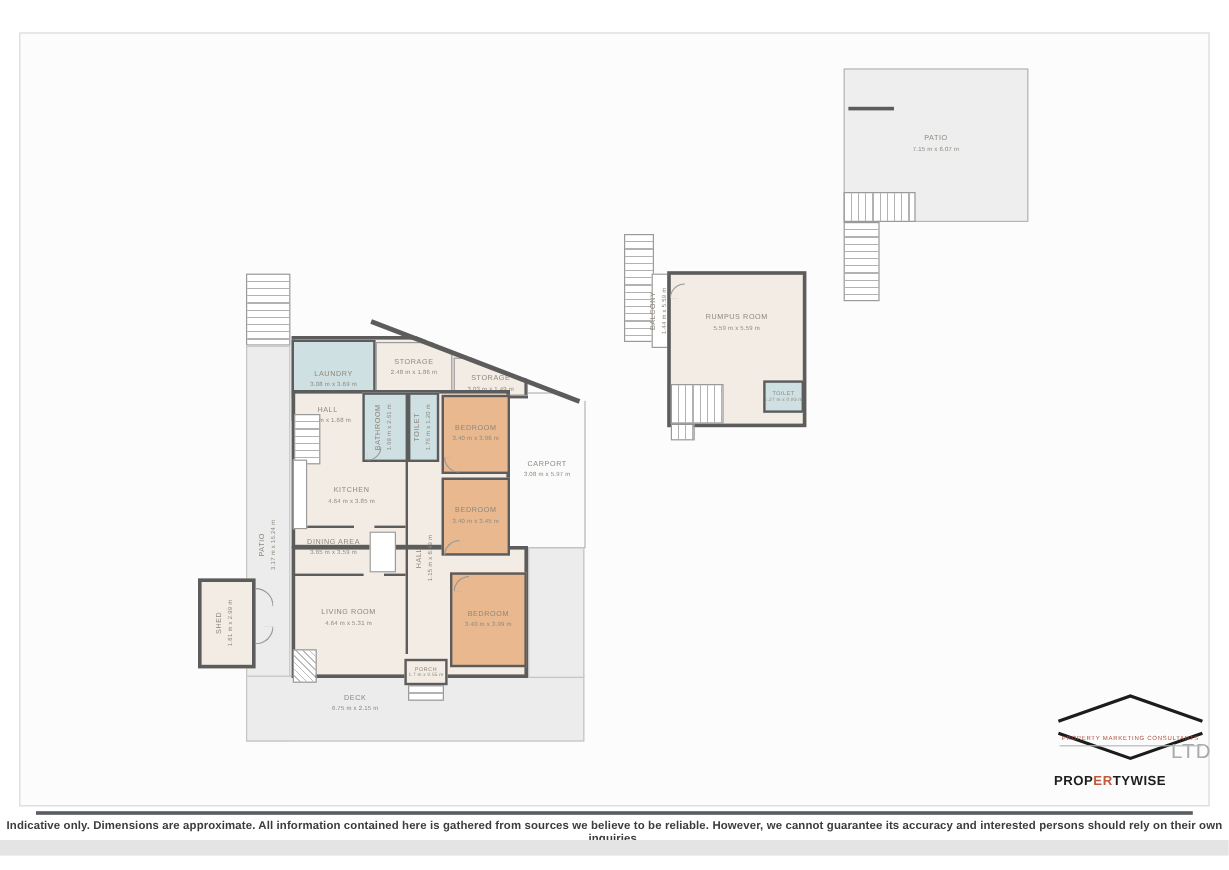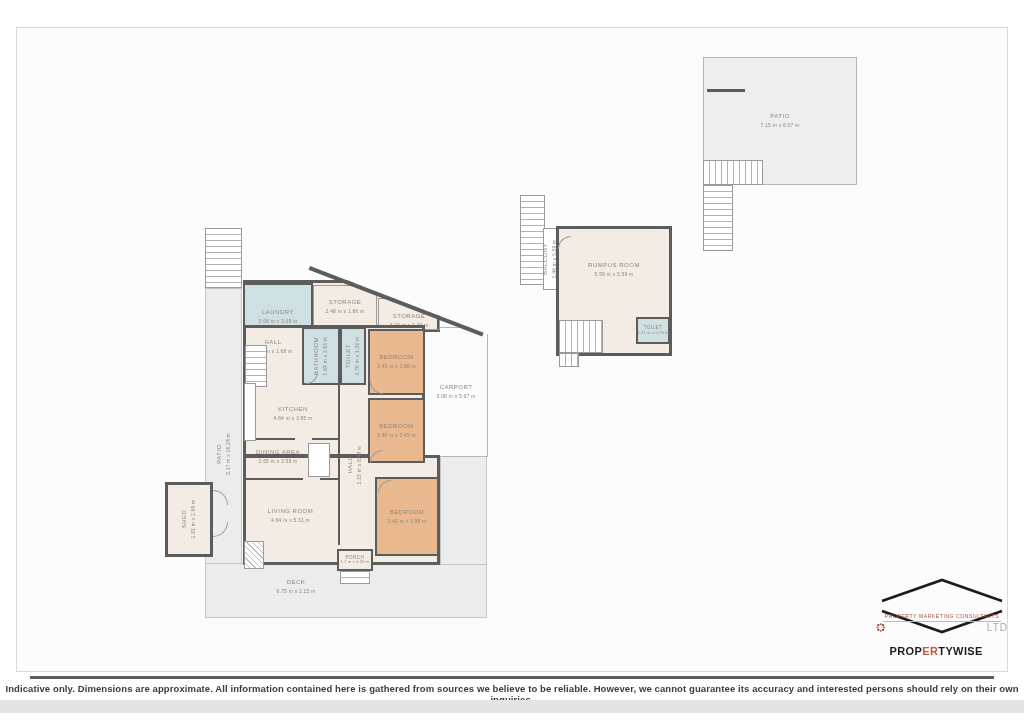--- a/index.html
+++ b/index.html
@@ -34,21 +34,21 @@
   
   .door-bl{border-left:1px solid #9a9a9a;border-bottom:1px solid #9a9a9a;border-bottom-left-radius:100%;}
   .door-tl{border-left:1px solid #9a9a9a;border-top:1px solid #9a9a9a;border-top-left-radius:100%;}
   .door-tr{border-right:1px solid #9a9a9a;border-top:1px solid #9a9a9a;border-top-right-radius:100%;}
   .door-br{border-right:1px solid #9a9a9a;border-bottom:1px solid #9a9a9a;border-bottom-right-radius:100%;}
   
   .logo{left:876px;top:574px;width:132px;height:64px;}
   .logo-row{position:absolute;left:0;top:23px;width:100%;display:flex;align-items:center;justify-content:center;gap:4px;}
   .brand{font-size:11px;font-weight:bold;letter-spacing:.4px;color:#1d1d1d;white-space:nowrap;margin-top:48px;}
   .brand .accent{color:#c05a3e;}
-  .brand-ltd{font-size:10px;color:#a6abb0;letter-spacing:1px;font-weight:normal;}
+  .brand-ltd{font-size:17px;color:#a6abb0;letter-spacing:1px;font-weight:normal;}
   .tagline{position:absolute;left:0;top:39px;width:100%;text-align:center;font-size:5px;letter-spacing:.6px;
        color:#a8503a;}
   .tagline span{border-bottom:1px solid #b9b9b9;padding:0 2px 2px 2px;}
   
   .rule{left:30px;top:676px;width:964px;height:2.5px;background:#5a5e62;}
   .disclaimer{left:0;top:683px;width:1024px;text-align:center;font-size:9.5px;font-weight:bold;
        color:#3c3c3c;letter-spacing:.1px;}
   .bottom-strip{left:0;top:700px;width:1024px;height:13px;background:#e4e4e4;}
 </style>
 </head>

